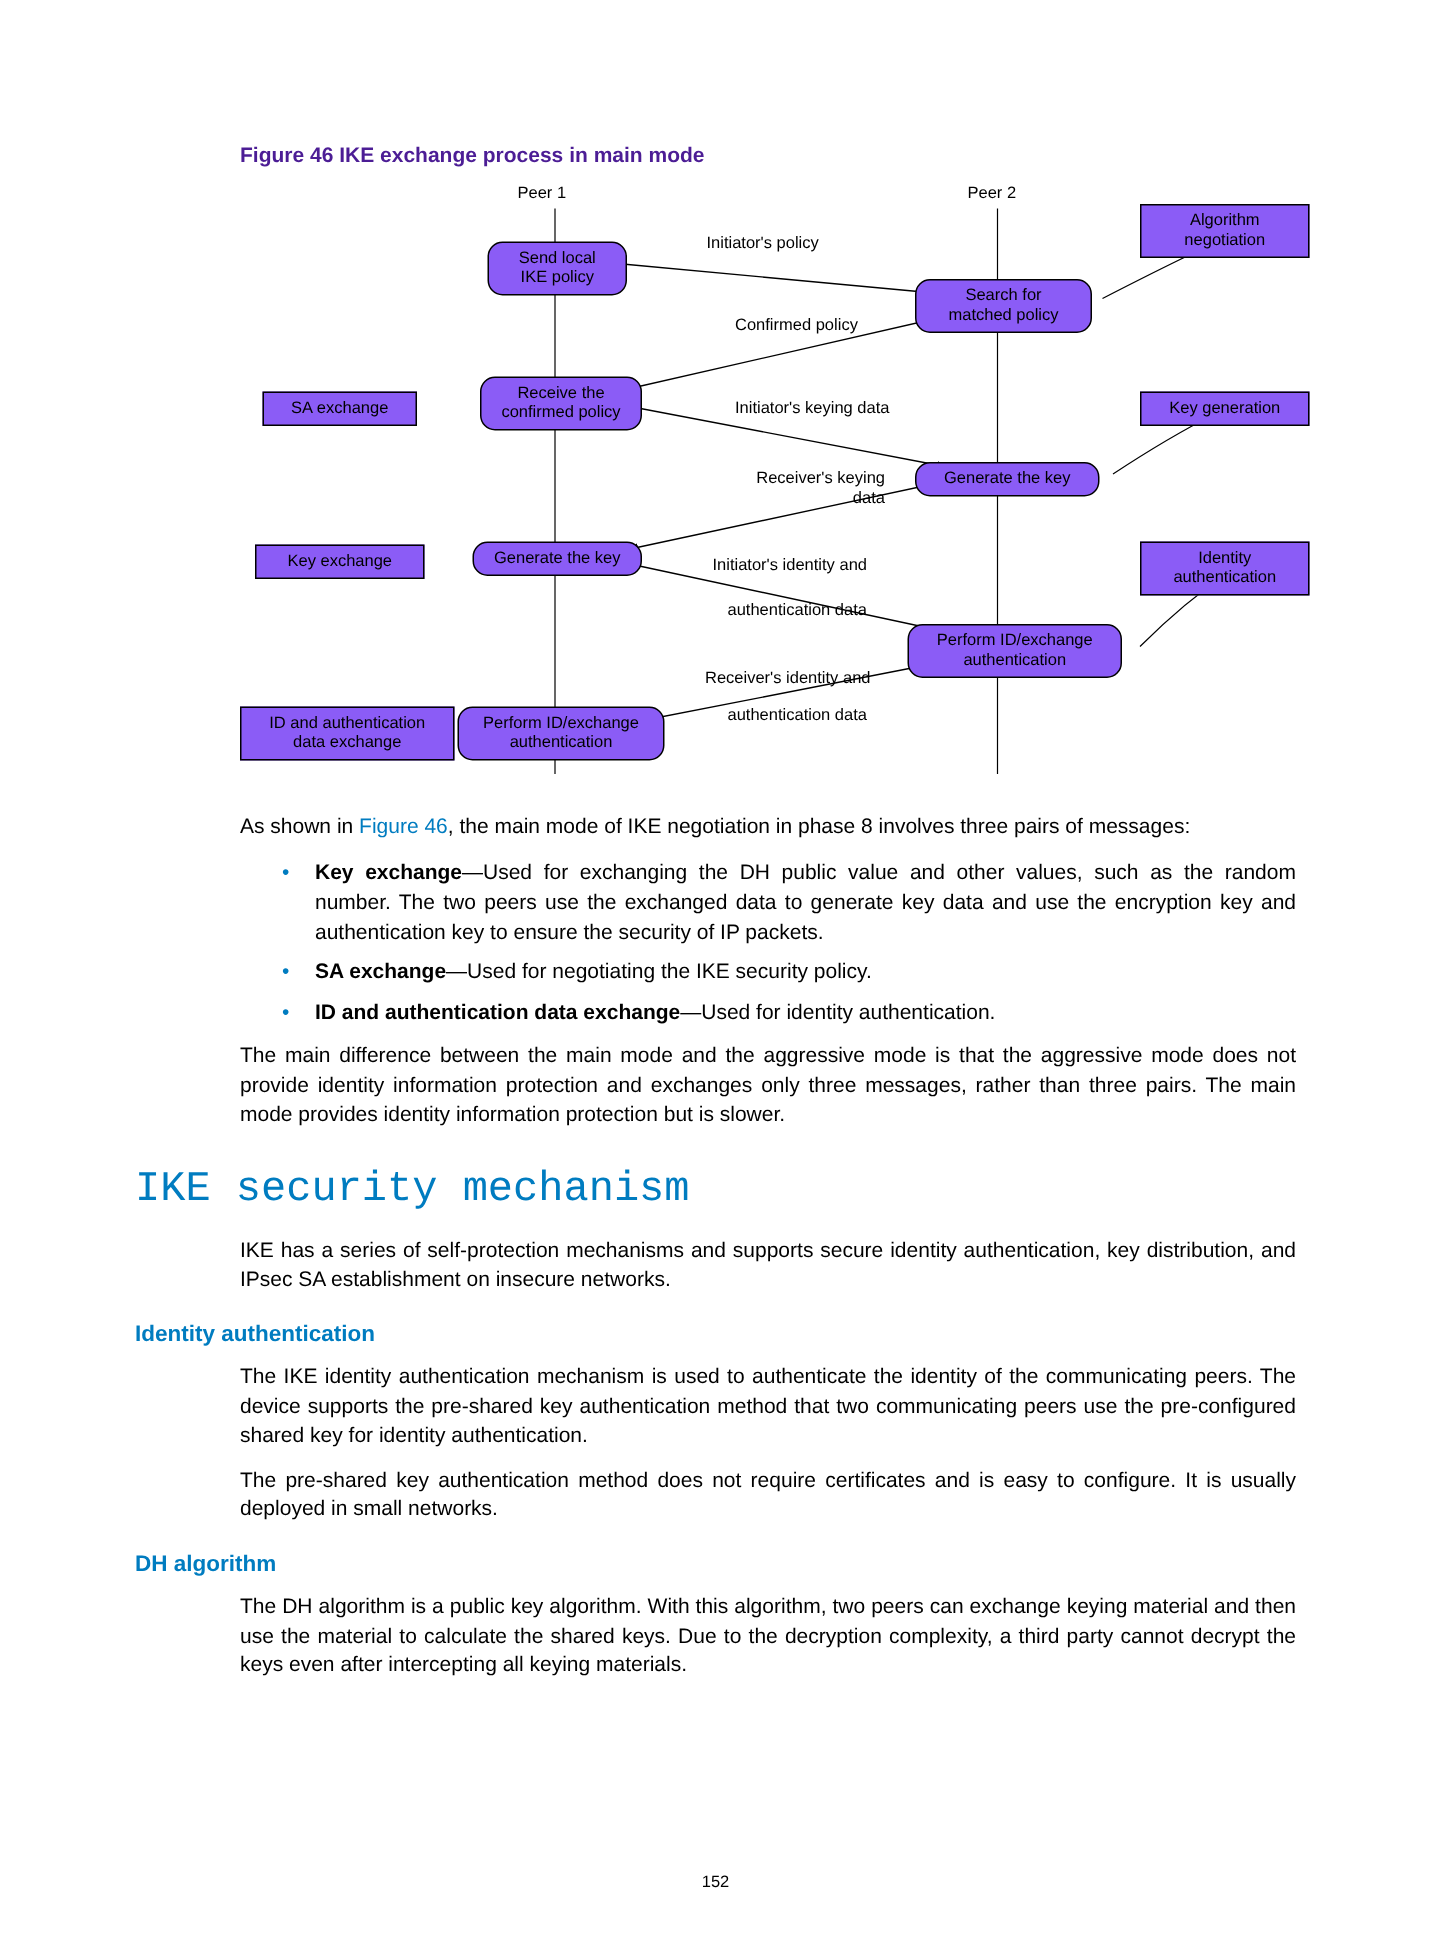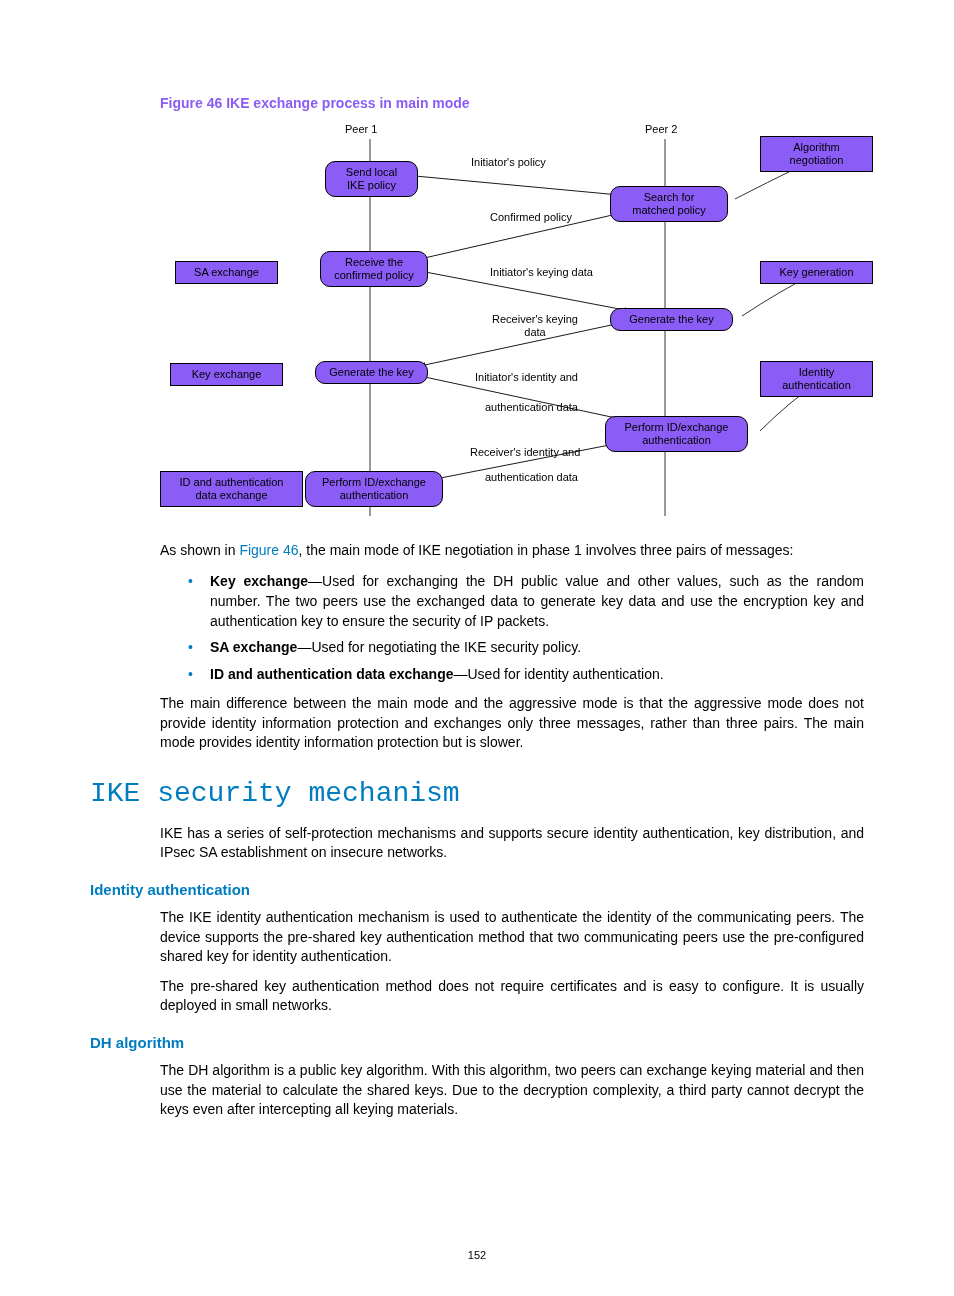--- a/index.html
+++ b/index.html
@@ -10,36 +10,36 @@
     color: #000;
   }
   .page {
     width: 954px;
     height: 1296px;
     position: relative;
     box-sizing: border-box;
     padding: 95px 90px 40px 90px;
   }
   .fig-caption {
-    color: #8b5cf6;
+    color: #4c1d95;
     font-size: 14px;
     font-weight: bold;
     margin-bottom: 10px;
     margin-left: 70px;
   }
   .diagram {
     position: relative;
     height: 400px;
     margin-left: 70px;
     margin-bottom: 20px;
     font-size: 11px;
   }
   .diagram .lbl {
     position: absolute;
-    text-align: center;
+    text-align: right;
     line-height: 1.2;
   }
   .diagram .box {
     position: absolute;
     border: 1px solid #000;
     background: #8b5cf6;
     padding: 4px 8px;
     font-size: 11px;
     text-align: center;
     line-height: 1.2;
@@ -157,21 +157,21 @@
     <div class="lbl" style="left:330px; top:145px;">Initiator's keying data</div>
     <div class="lbl" style="left:320px; top:192px; width:110px;">Receiver's keying<br>data</div>
     <div class="lbl" style="left:315px; top:250px;">Initiator's identity and</div>
     <div class="lbl" style="left:325px; top:280px;">authentication data</div>
     <div class="lbl" style="left:310px; top:325px;">Receiver's identity and</div>
     <div class="lbl" style="left:325px; top:350px;">authentication data</div>
   </div>
 
   <div class="body-indent">
     <p class="para">
-      <span>As shown in </span><span class="link">Figure 46</span><span>, the main mode of IKE negotiation in phase 1 involves three pairs of messages:</span>
+      <span>As shown in </span><span class="link">Figure 46</span><span>, the main mode of IKE negotiation in phase 8 involves three pairs of messages:</span>
     </p>
 
     <ul class="bul">
       <li><b>Key exchange</b><span>—Used for exchanging the DH public value and other values, such as the random number. The two peers use the exchanged data to generate key data and use the encryption key and authentication key to ensure the security of IP packets.</span></li>
       <li><b>SA exchange</b><span>—Used for negotiating the IKE security policy.</span></li>
       <li><b>ID and authentication data exchange</b><span>—Used for identity authentication.</span></li>
     </ul>
 
     <p class="para">The main difference between the main mode and the aggressive mode is that the aggressive mode does not provide identity information protection and exchanges only three messages, rather than three pairs. The main mode provides identity information protection but is slower.</p>
   </div>

